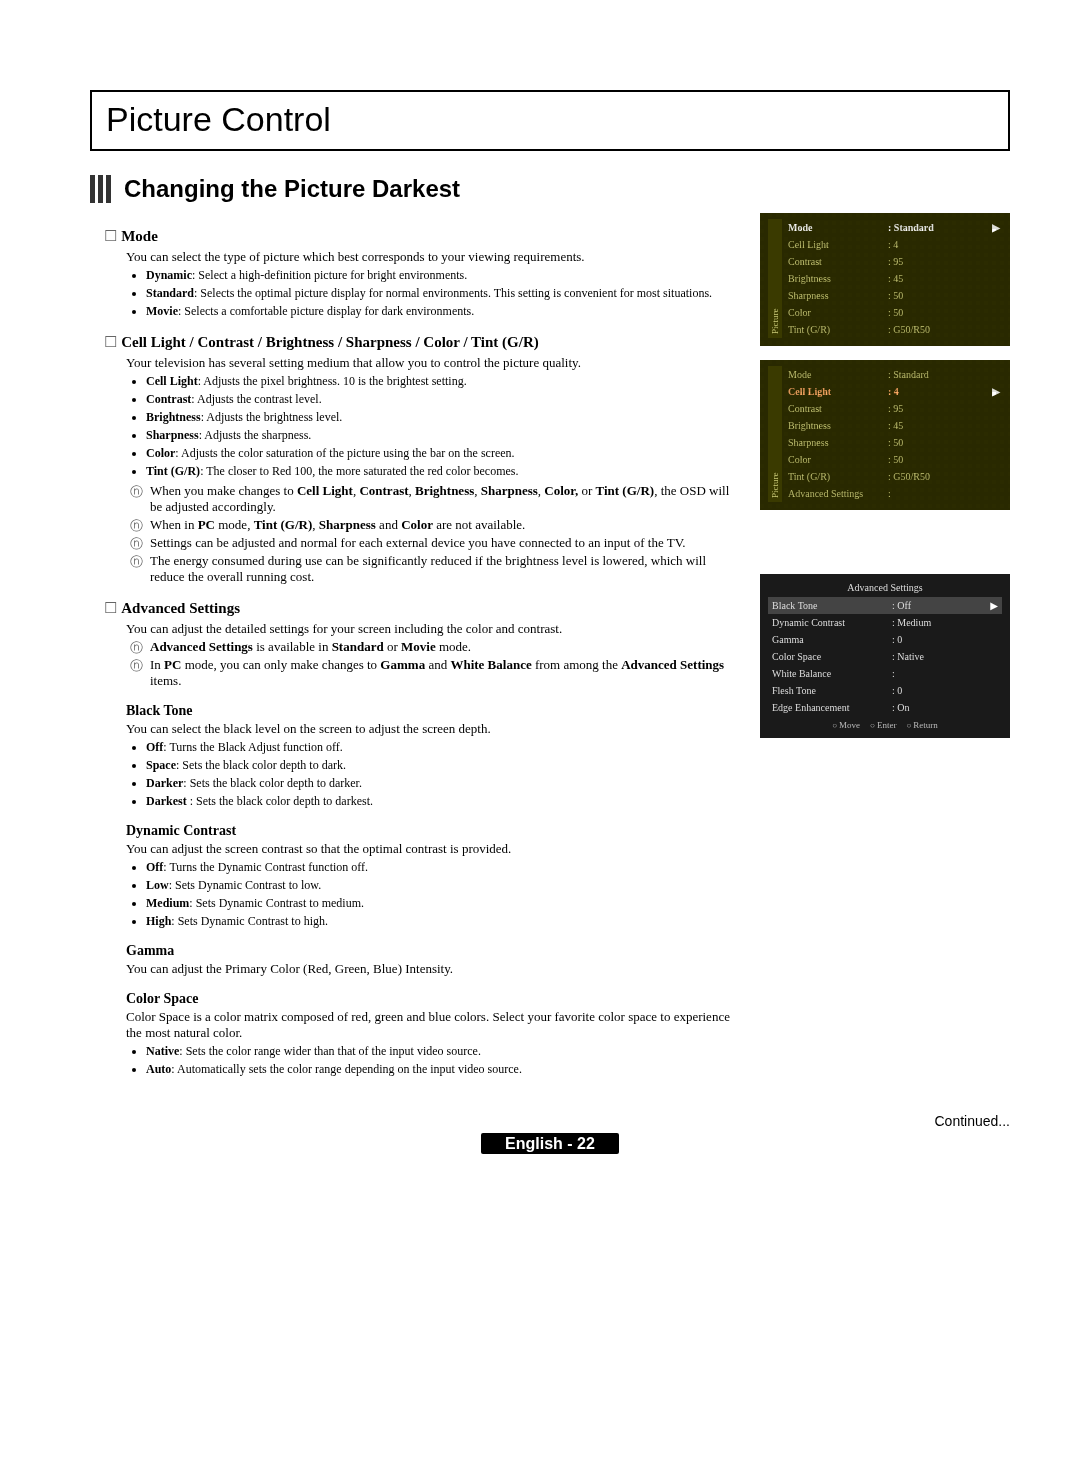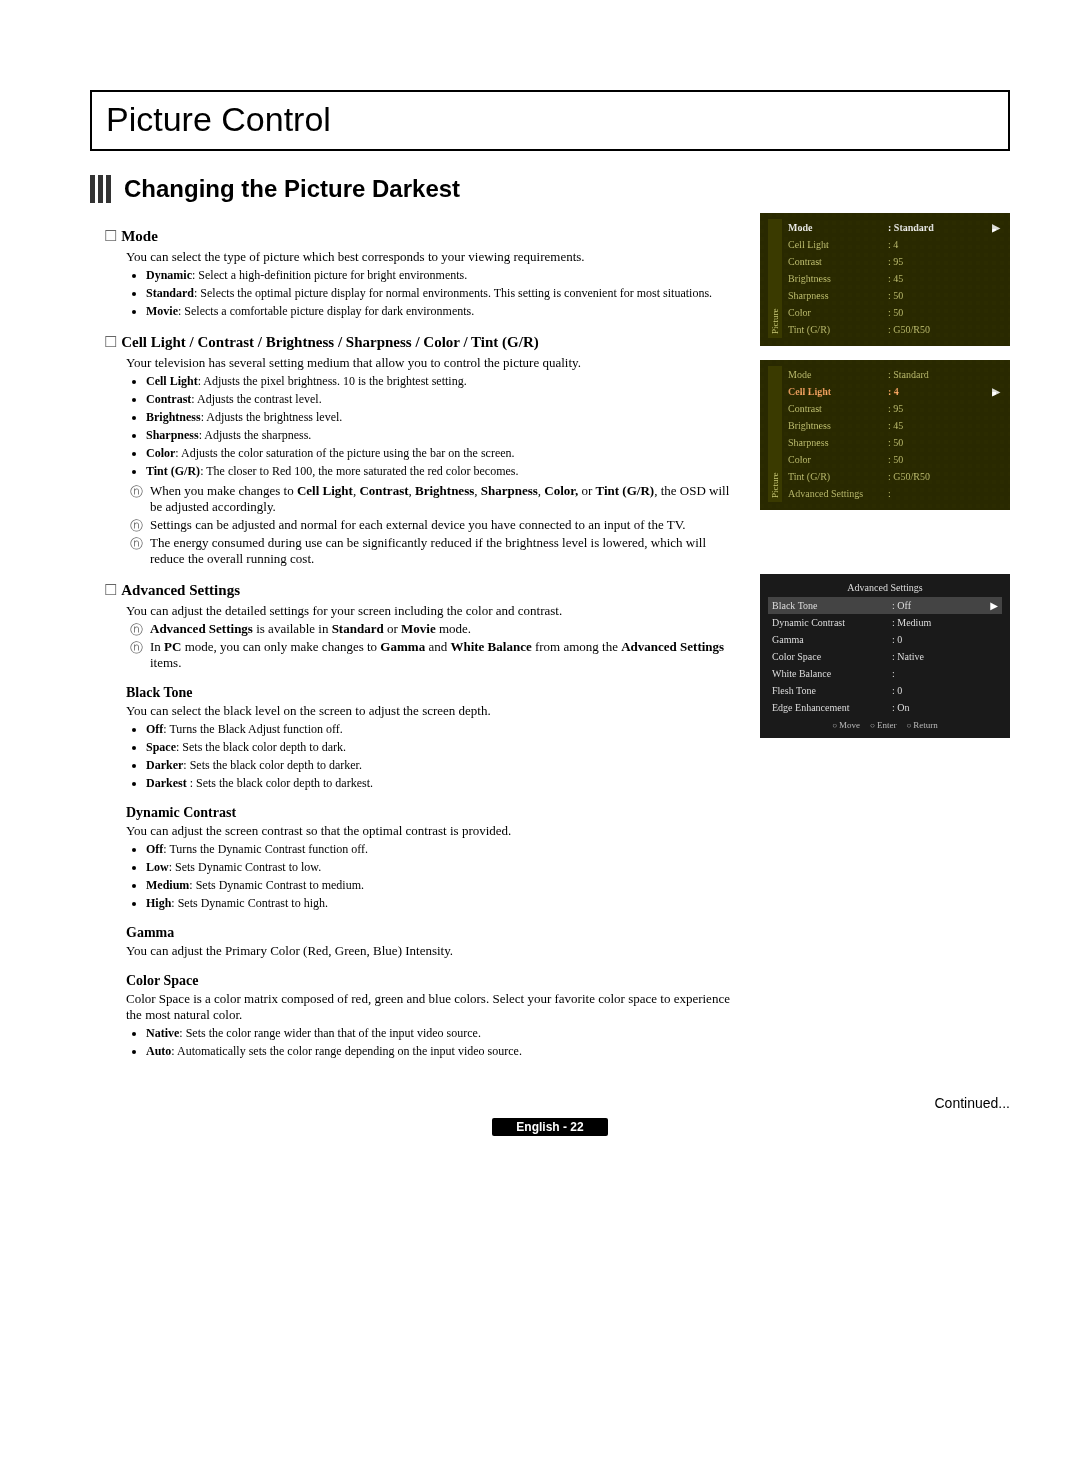--- a/index.html
+++ b/index.html
@@ -85,21 +85,21 @@
   .osd .arrow { color:#fff; margin-left:auto; padding-left:6px;}
   .osd.dark { background:#1a1a1a; color:#ddd; display:block;}
   .osd.dark .title { text-align:center; font-size:10px; padding:2px 0 4px;}
   .osd.dark .row { padding:3px 4px;}
   .osd.dark .row.sel { background:#444;}
   .osd.dark .row .k { width:120px;}
   .osd.dark .footer { display:flex; justify-content:center; gap:10px; font-size:9px; padding-top:4px; opacity:.8;}
   .osd.dark .footer span::before{ content:"\25CB\00a0"; font-size:8px;}
   .continued { text-align:right; font-size:14px; margin-top:30px; }
   .page-footer { text-align:center; margin-top:6px; }
-  .page-footer span { background:#000; color:#fff; font-size:12px; font-weight:bold; padding:2px 24px; border-radius:2px;}
+  .page-footer span { background:#000; color:#fff; font-size:16px; font-weight:bold; padding:2px 24px; border-radius:2px;}
 </style>
 </head>
 <body>
 
 <div class="page">
 
   <div class="title-box">
     <h1>Picture Control</h1>
   </div>
 
@@ -130,20 +130,23 @@
             <li><b>Contrast</b>: Adjusts the contrast level.</li>
             <li><b>Brightness</b>: Adjusts the brightness level.</li>
             <li><b>Sharpness</b>: Adjusts the sharpness.</li>
             <li><b>Color</b>: Adjusts the color saturation of the picture using the bar on the screen.</li>
             <li><b>Tint (G/R)</b>: The closer to Red 100, the more saturated the red color becomes.</li>
           </ul>
 
         <div class="note">
           <span>When you make changes to </span><b>Cell Light</b><span>, </span><b>Contrast</b><span>, </span><b>Brightness</b><span>, </span><b>Sharpness</b><span>, </span><b>Color,</b><span> or </span><b>Tint (G/R)</b><span>, the OSD will be adjusted accordingly.</span>
         </div>
+        <div class="note">
+          <span>When in </span><b>PC</b><span> mode, </span><b>Tint (G/R)</b><span>, </span><b>Sharpness</b><span> and </span><b>Color</b><span> are not available.</span>
+        </div>
         <div class="note">Settings can be adjusted and normal for each external device you have connected to an input of the TV.</div>
         <div class="note">The energy consumed during use can be significantly reduced if the brightness level is lowered, which will reduce the overall running cost.</div>
 
         <div class="sec-head">Advanced Settings</div>
         <div class="desc">You can adjust the detailed settings for your screen including the color and contrast.</div>
         <div class="note">
           <b>Advanced Settings</b><span> is available in </span><b>Standard</b><span> or </span><b>Movie</b><span> mode.</span>
         </div>
         <div class="note">
           <span>In </span><b>PC</b><span> mode, you can only make changes to </span><b>Gamma</b><span> and </span><b>White Balance</b><span> from among the </span><b>Advanced Settings</b><span> items.</span>

